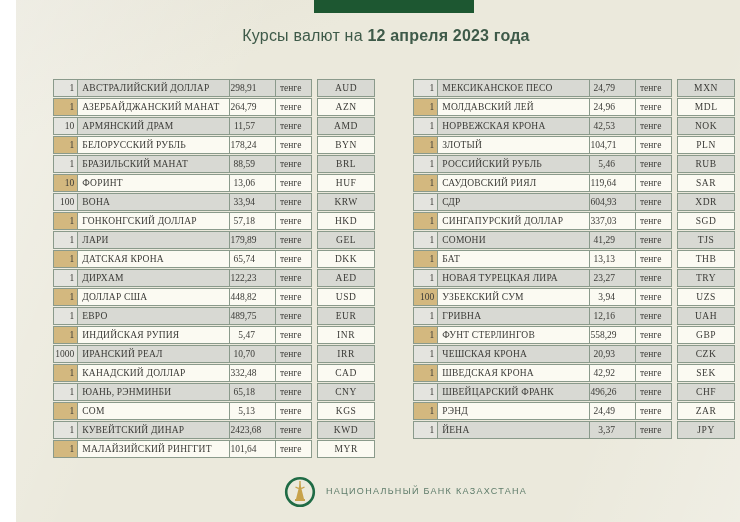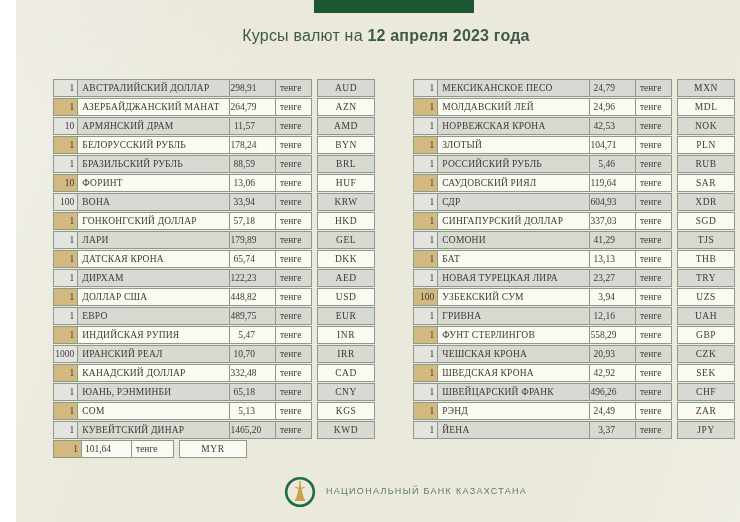--- a/index.html
+++ b/index.html
@@ -95,21 +95,21 @@
       </div>
       <div class="row light">
         <div class="cell qty">1</div>
         <div class="cell name">БЕЛОРУССКИЙ РУБЛЬ</div>
         <div class="cell value">178,24</div>
         <div class="cell unit">тенге</div>
         <div class="cell code">BYN</div>
       </div>
       <div class="row gray">
         <div class="cell qty">1</div>
-        <div class="cell name">БРАЗИЛЬСКИЙ РУБЛЬ</div>
+        <div class="cell name">БРАЗИЛЬСКИЙ МАНАТ</div>
         <div class="cell value">88,59</div>
         <div class="cell unit">тенге</div>
         <div class="cell code">BRL</div>
       </div>
       <div class="row light">
         <div class="cell qty">10</div>
         <div class="cell name">ФОРИНТ</div>
         <div class="cell value">13,06</div>
         <div class="cell unit">тенге</div>
         <div class="cell code">HUF</div>
@@ -194,26 +194,27 @@
       <div class="row light">
         <div class="cell qty">1</div>
         <div class="cell name">СОМ</div>
         <div class="cell value">5,13</div>
         <div class="cell unit">тенге</div>
         <div class="cell code">KGS</div>
       </div>
       <div class="row gray">
         <div class="cell qty">1</div>
         <div class="cell name">КУВЕЙТСКИЙ ДИНАР</div>
-        <div class="cell value">1465,20</div>
+        <div class="cell value">2423,68</div>
         <div class="cell unit">тенге</div>
         <div class="cell code">KWD</div>
       </div>
       <div class="row light">
         <div class="cell qty">1</div>
+        <div class="cell name">МАЛАЙЗИЙСКИЙ РИНГГИТ</div>
         <div class="cell value">101,64</div>
         <div class="cell unit">тенге</div>
         <div class="cell code">MYR</div>
       </div>
     </div>
   <div class="rates-table right" id="right-table">
       <div class="row gray">
         <div class="cell qty">1</div>
         <div class="cell name">МЕКСИКАНСКОЕ ПЕСО</div>
         <div class="cell value">24,79</div>

